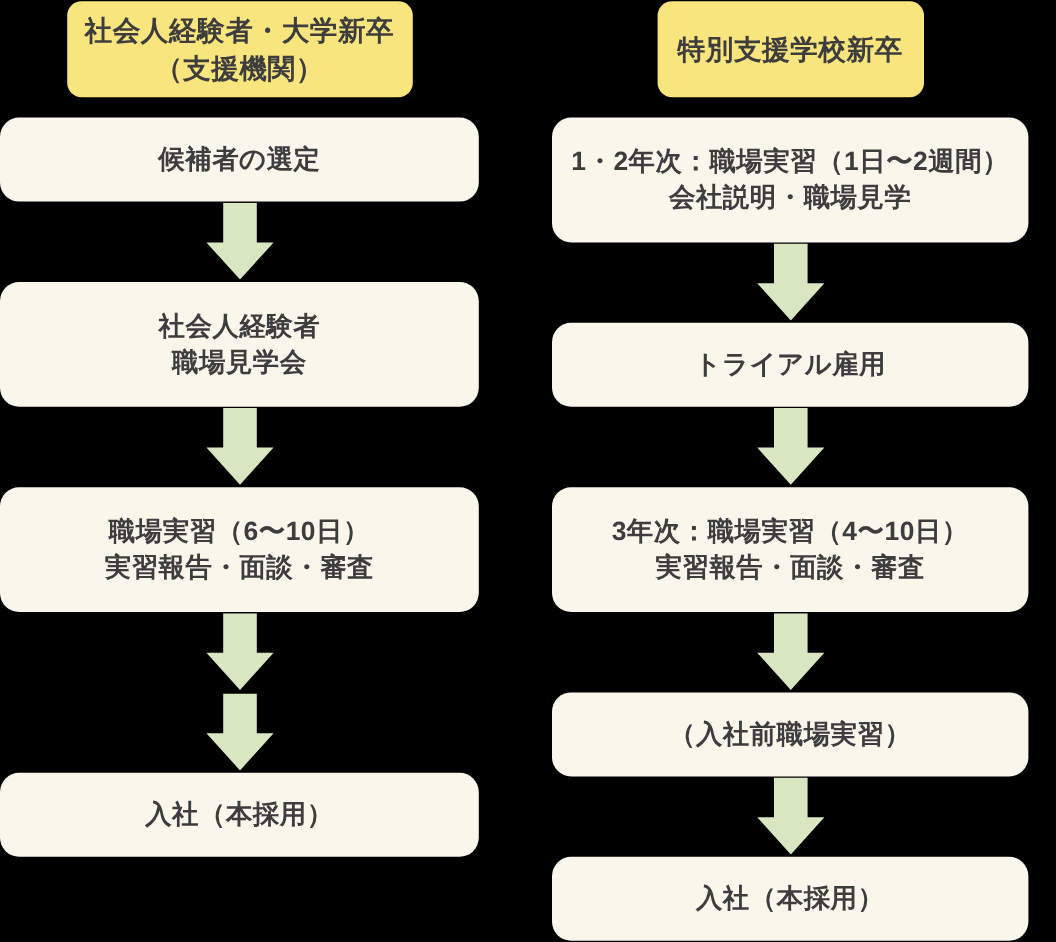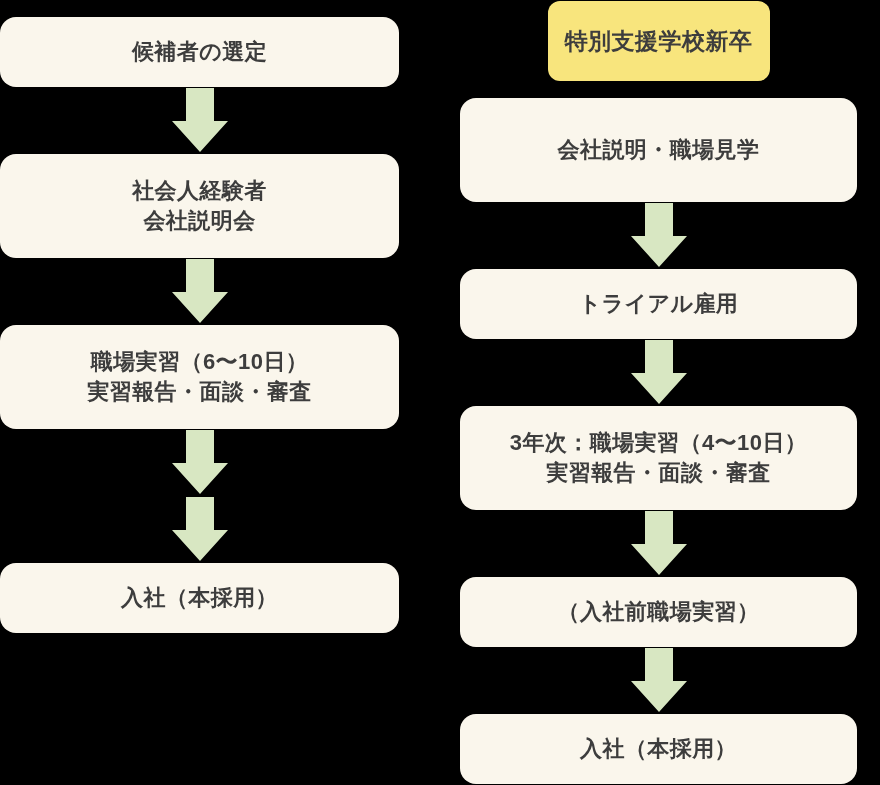--- a/index.html
+++ b/index.html
@@ -80,33 +80,37 @@
     display: block;
   }
   .arrow path { fill: var(--arrow); }
 </style>
 </head>
 <body>
 
 <div class="diagram">
 
   <div class="column column-left">
+    <div class="header header-wide">
+      <span>社会人経験者・大学新卒</span>
+      <span>（支援機関）</span>
+    </div>
     <div class="gap"></div>
 
     <div class="box h-one">
       <span>候補者の選定</span>
     </div>
 
     <svg class="arrow" width="56" height="64" viewBox="0 0 56 64">
       <path d="M14 0 H42 V33 H56 L28 64 L0 33 H14 Z"></path>
     </svg>
 
     <div class="box h-two">
       <span>社会人経験者</span>
-      <span>会社説明会</span>
+      <span>職場見学会</span>
     </div>
 
     <svg class="arrow" width="56" height="64" viewBox="0 0 56 64">
       <path d="M14 0 H42 V33 H56 L28 64 L0 33 H14 Z"></path>
     </svg>
 
     <div class="box h-two">
       <span>職場実習（6〜10日）</span>
       <span>実習報告・面談・審査</span>
     </div>
@@ -125,20 +129,21 @@
     </div>
   </div>
 
   <div class="column column-right">
     <div class="header header-narrow">
       <span>特別支援学校新卒</span>
     </div>
     <div class="gap"></div>
 
     <div class="box h-two">
+      <span>1・2年次：職場実習（1日〜2週間）</span>
       <span>会社説明・職場見学</span>
     </div>
 
     <svg class="arrow" width="56" height="64" viewBox="0 0 56 64">
       <path d="M14 0 H42 V33 H56 L28 64 L0 33 H14 Z"></path>
     </svg>
 
     <div class="box h-one">
       <span>トライアル雇用</span>
     </div>

